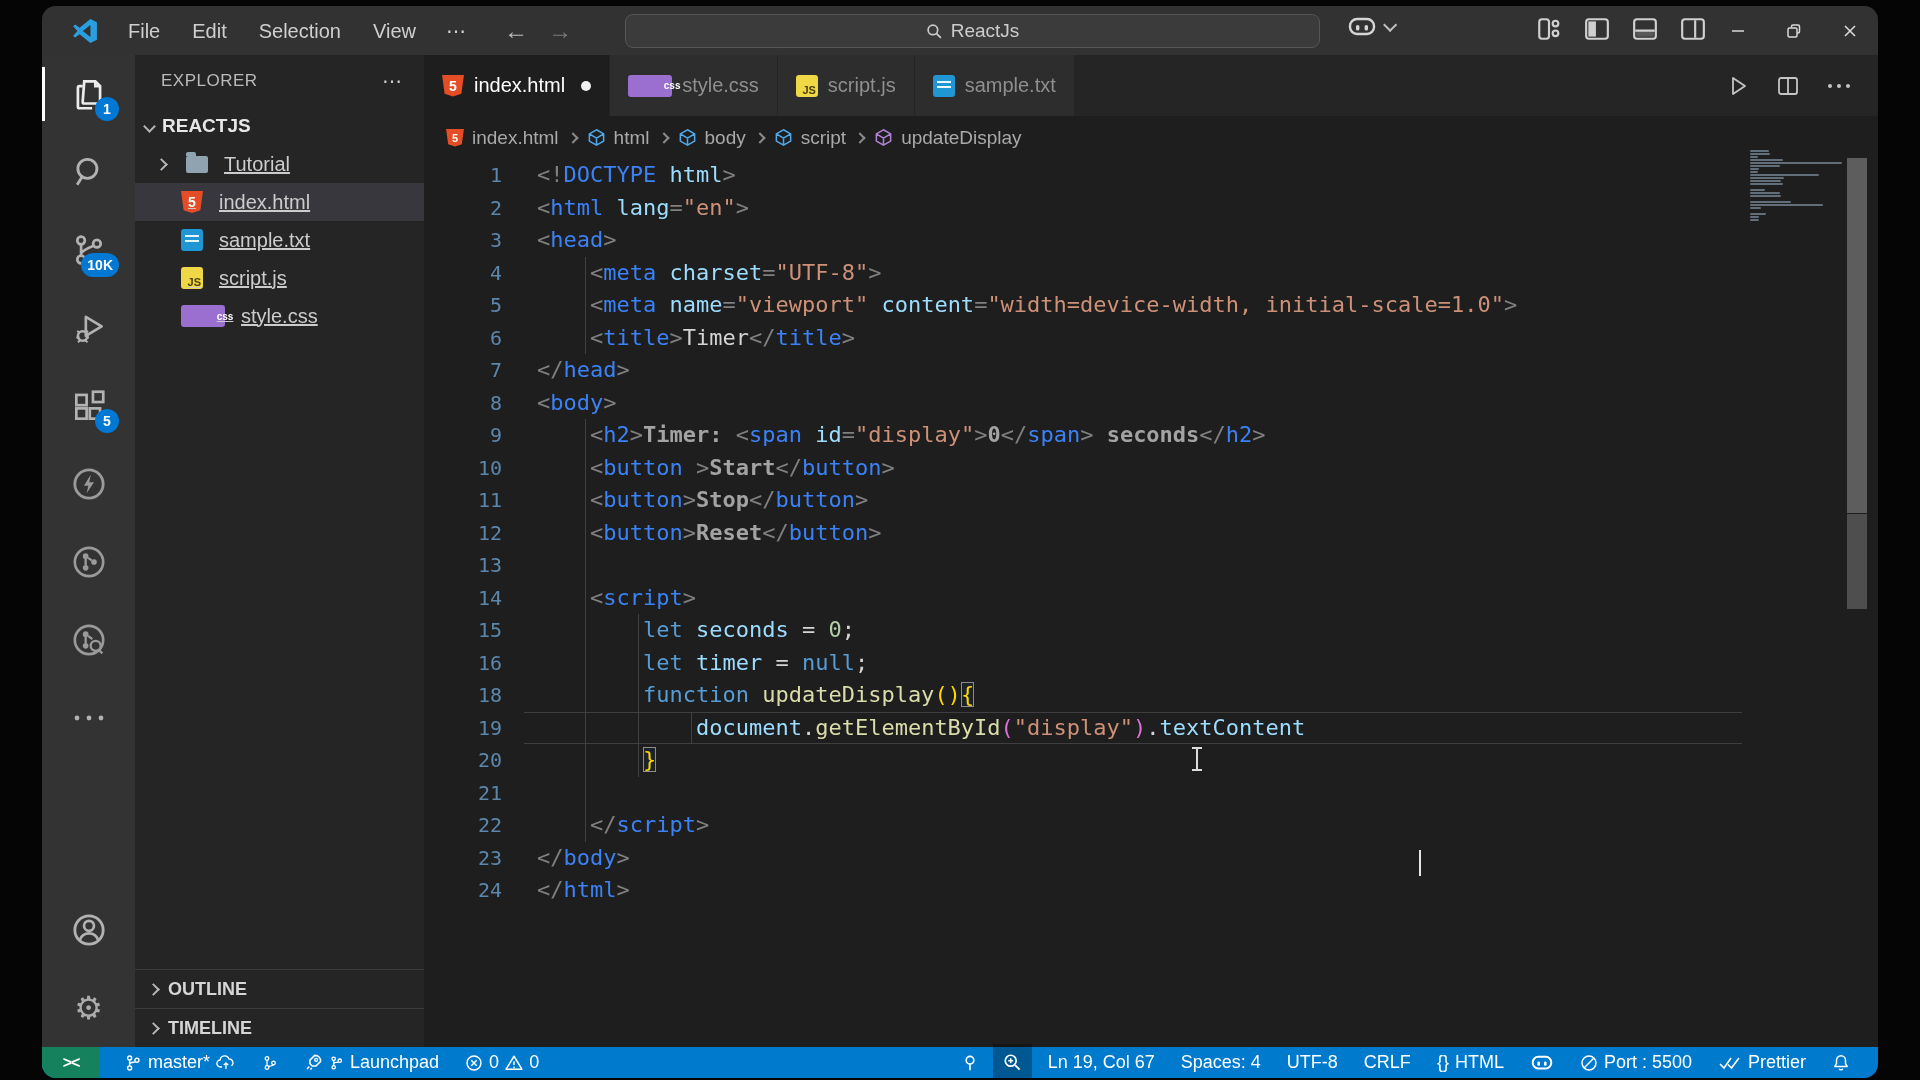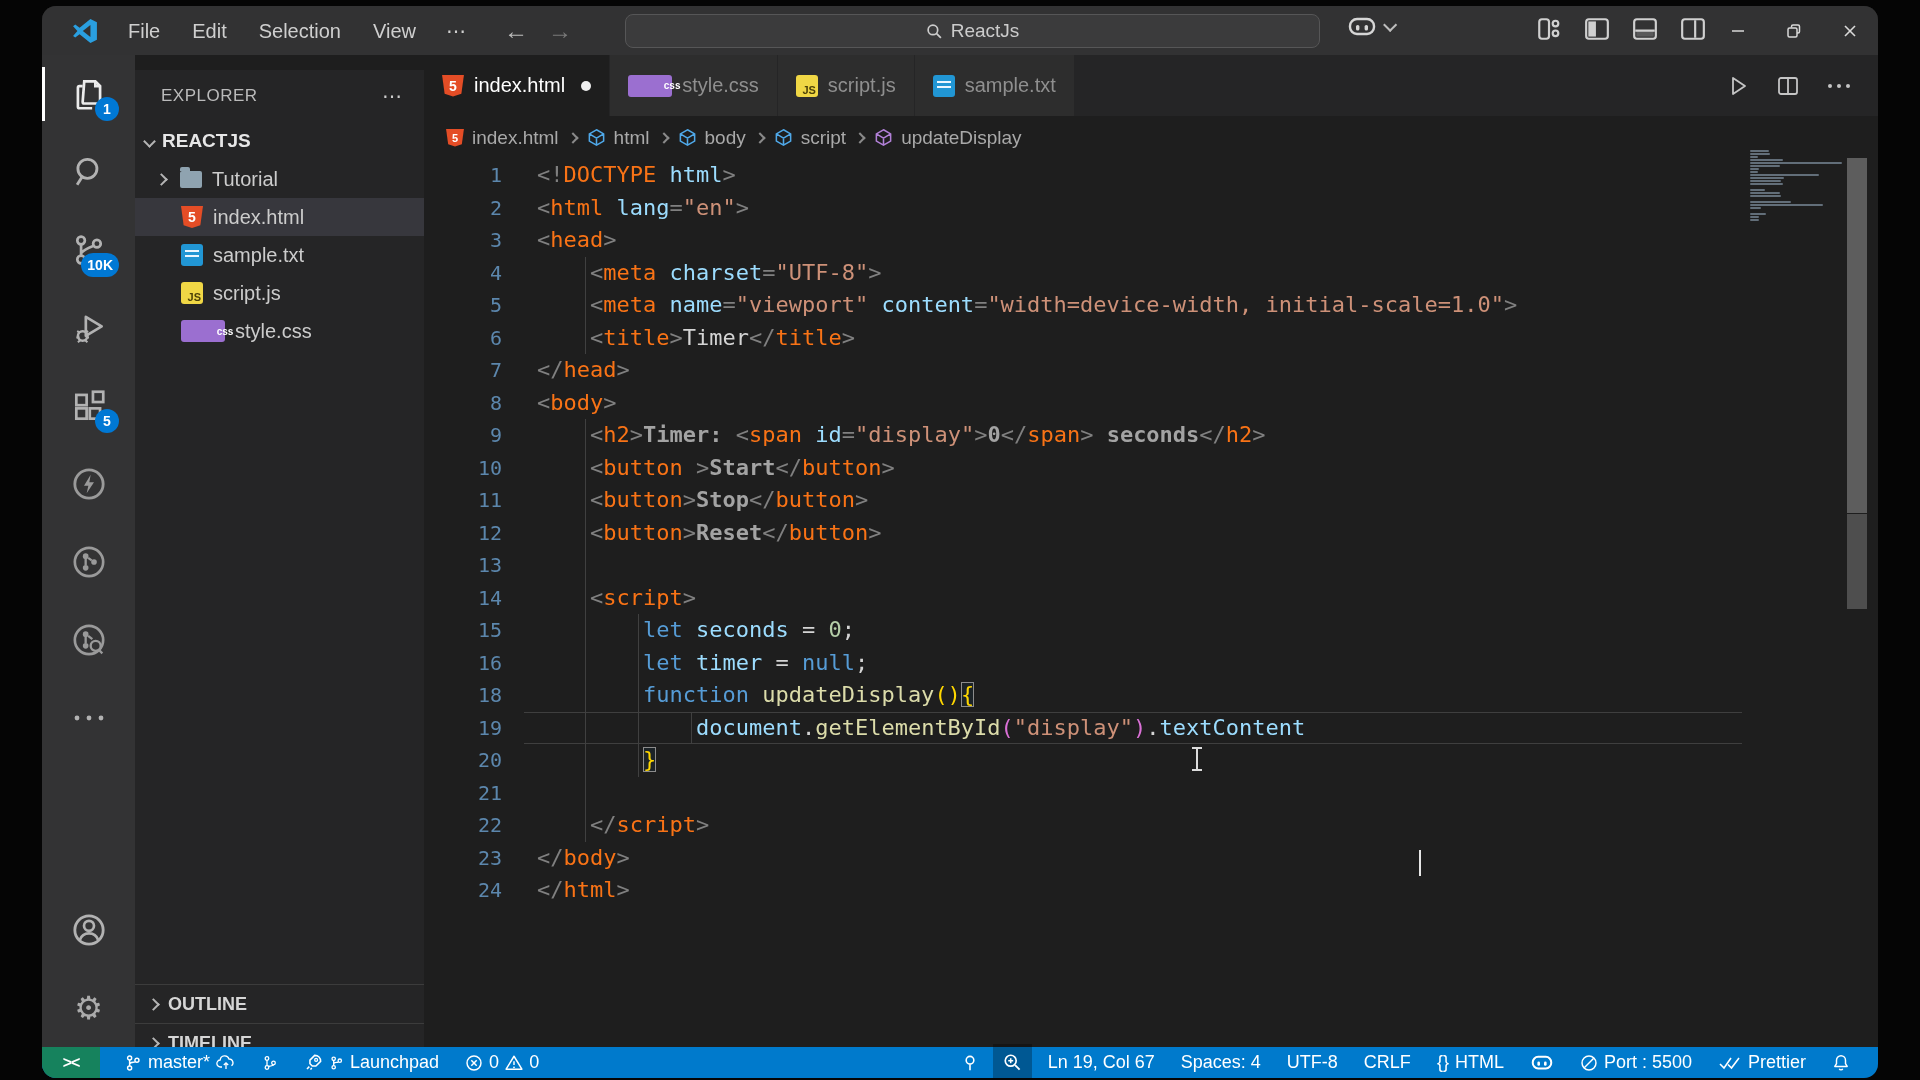--- a/index.html
+++ b/index.html
@@ -27,26 +27,26 @@
 
   
   .activitybar { position:absolute; left:0; top:0; width:93px; height:100%; background:#333334; display:flex; flex-direction:column; align-items:center; }
   .ab-item { position:relative; width:93px; height:78px; display:flex; align-items:center; justify-content:center; }
   .ab-item.active::before { content:""; position:absolute; left:0; top:12px; bottom:12px; width:3px; background:#ffffff; }
   .ab-badge { position:absolute; right:16px; bottom:12px; min-width:24px; height:24px; padding:0 6px; background:#0078d4; color:#fff; border-radius:13px; font-size:14px; font-weight:bold; display:flex; align-items:center; justify-content:center; }
   .ab-spacer { flex:1; }
   .gear-glyph { font-size:32px; color:#ababab; }
 
   
-  .sidebar { position:absolute; left:93px; top:15px; width:289px; height:100%; background:#252526; color:#cccccc; }
+  .sidebar { position:absolute; left:93px; top:0; width:289px; height:100%; background:#252526; color:#cccccc; }
   .sb-header { display:flex; align-items:center; justify-content:space-between; padding:0 20px 0 26px; height:52px; }
   .sb-title { font-size:17px; letter-spacing:0.5px; color:#bbbbbb; }
   .sb-dots { color:#cccccc; font-size:20px; letter-spacing:2px; }
   .sb-section { display:flex; align-items:center; gap:8px; height:38px; padding-left:10px; font-weight:bold; font-size:19px; color:#e7e7e7; }
-  .tree-row { display:flex; align-items:center; gap:10px; height:38px; padding-left:46px; font-size:20px; color:#cccccc; }
+  .tree-row { display:flex; align-items:center; gap:16px; height:38px; padding-left:46px; font-size:20px; color:#cccccc;text-decoration:underline; }
   .tree-row.selected { background:#37373d; }
   .tree-row .chev { margin-left:-24px; margin-right:4px; }
   .chev { width:9px; height:9px; border-right:2px solid #b5b5b5; border-bottom:2px solid #b5b5b5; display:inline-block; }
   .chev.right { transform:rotate(-45deg); }
   .chev.down { transform:rotate(45deg); }
   .sb-bottom { position:absolute; left:0; right:0; bottom:0; }
   .sb-panel { display:flex; align-items:center; gap:10px; height:39px; border-top:1px solid #3c3c3c; padding-left:14px; font-weight:bold; font-size:18px; color:#d6d6d6; }
 
   
   .fi { width:22px; height:22px; flex:0 0 auto; display:flex; align-items:center; justify-content:center; font-weight:bold; }
@@ -68,21 +68,21 @@
 
   .breadcrumbs { position:absolute; left:0; top:61px; right:0; height:43px; display:flex; align-items:center; gap:8px; padding-left:22px; font-size:19px; color:#a9a9a9; background:#1e1e1e; }
   .bc-sep { width:8px; height:8px; border-right:2px solid #8a8a8a; border-bottom:2px solid #8a8a8a; transform:rotate(-45deg); margin:0 2px; }
 
   .code-area { position:absolute; left:0; top:104px; right:0; bottom:0; font-family:"DejaVu Sans Mono","Liberation Mono",monospace; font-size:22px; }
   .code-line { position:relative; height:32.5px; line-height:32.5px; white-space:pre; }
   .code-line .ln { position:absolute; left:0; width:78px; text-align:right; color:#5c87ad; font-size:20px; }
   .code-line .lt { position:absolute; left:113px; color:#d4d4d4; }
   .guide { position:absolute; top:0; bottom:0; width:1px; background:#404040; }
   .code-line.current .cl-box { position:absolute; left:100px; width:1218px; top:0; height:32.5px; border-top:1px solid #3f3f3f; border-bottom:1px solid #3f3f3f; }
-  .tk-pun{color:#808080;} .tk-tag{color:#f97316;} .tk-attr{color:#9cdcfe;} .tk-str{color:#ce9178;}
+  .tk-pun{color:#808080;} .tk-tag{color:#3b82f6;} .tk-attr{color:#9cdcfe;} .tk-str{color:#ce9178;}
   .tk-txt{color:#d4d4d4;} .tk-txtb{color:#a3a3a3;font-weight:bold;} .tk-kw{color:#569cd6;}
   .tk-fn{color:#dcdcaa;} .tk-num{color:#b5cea8;} .tk-var{color:#9cdcfe;}
   .tk-b1{color:#ffd700;} .tk-b2{color:#da70d6;}
   .tk-b1m{color:#ffd700; outline:1px solid #8c8c8c; outline-offset:-1px; background:#16364a33;}
 
   .caret { position:absolute; width:2px; height:26px; background:#e6e6e6; }
   .ibeam { position:absolute; width:2px; height:24px; background:#dcdcdc; }
   .ibeam::before,.ibeam::after { content:""; position:absolute; left:-4px; width:10px; height:2px; background:#dcdcdc; }
   .ibeam::after { bottom:0; }
 

